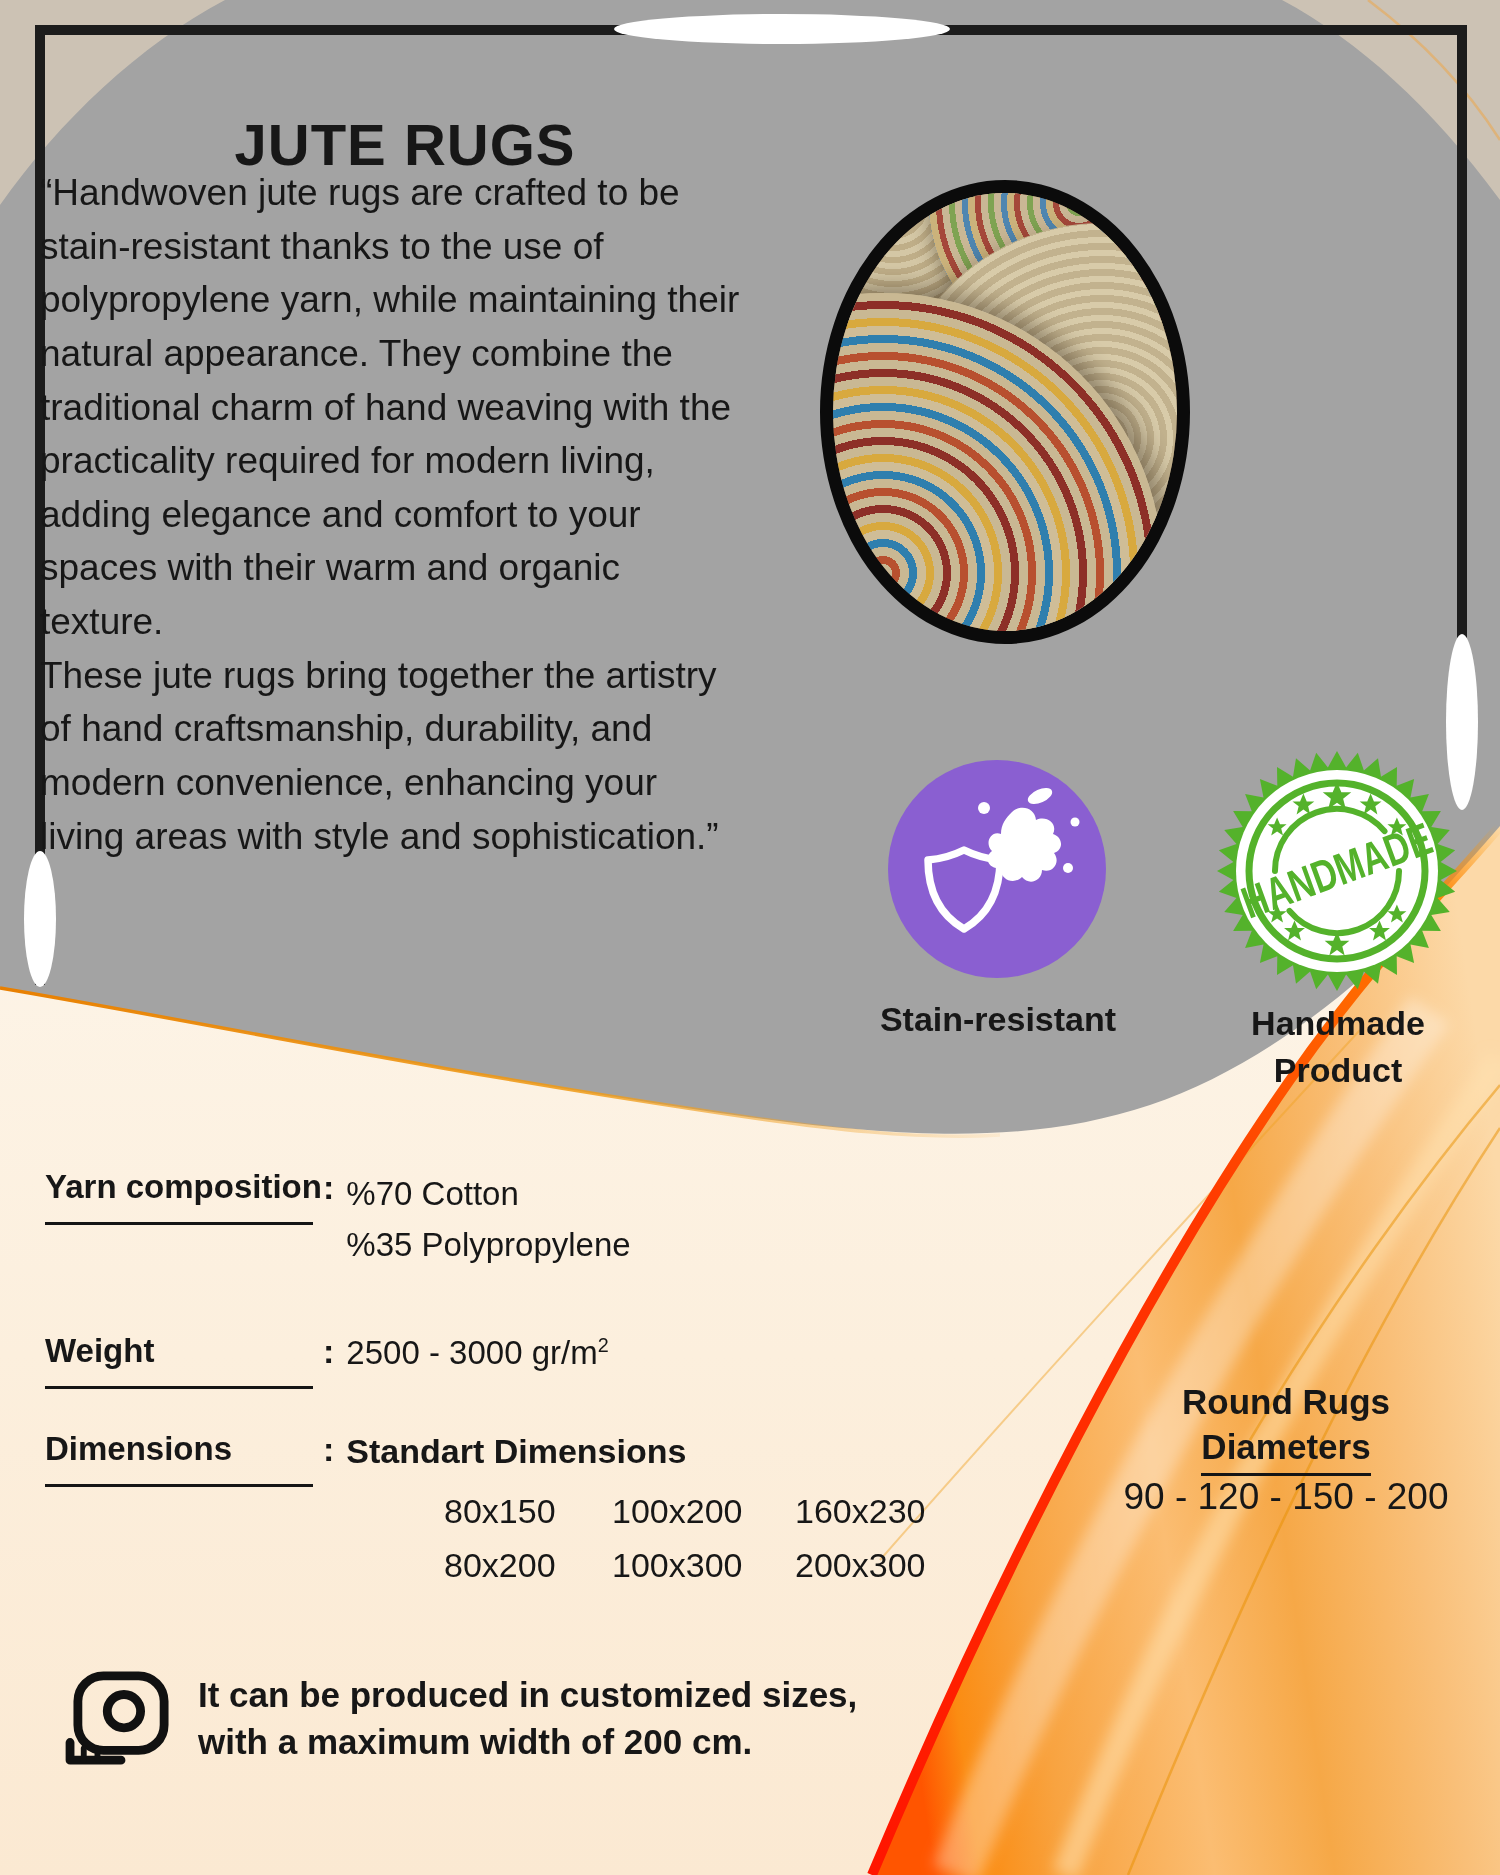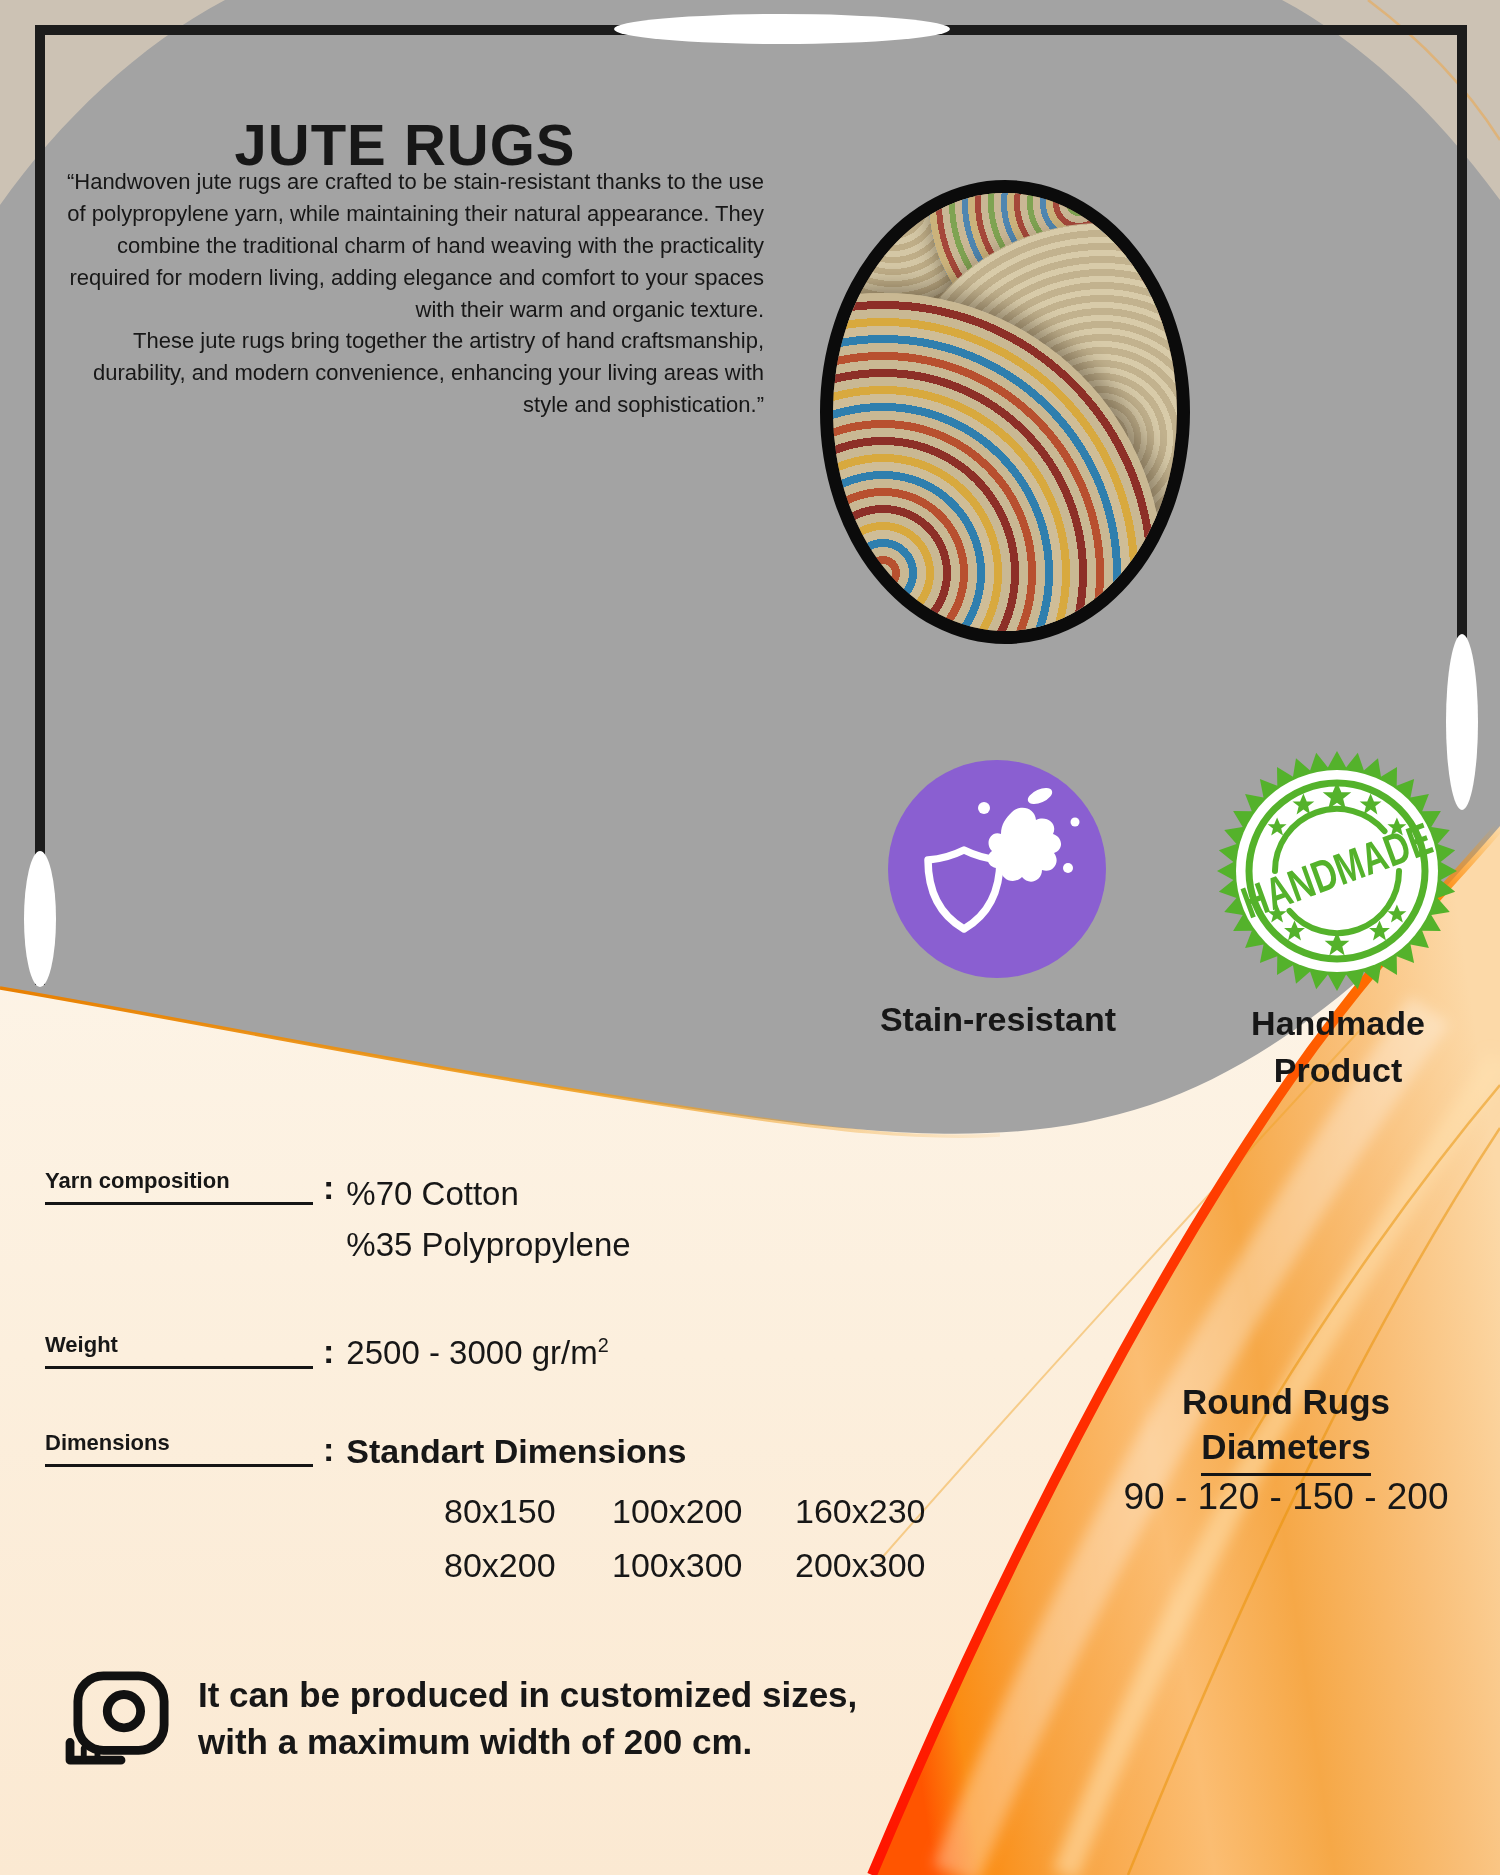--- a/index.html
+++ b/index.html
@@ -12,22 +12,22 @@
     position:relative;width:1500px;height:1875px;background:#a3a3a3;
     font-family:"Liberation Sans",sans-serif;color:var(--ink);overflow:hidden;margin:0 auto;
   }
   #bg{position:absolute;left:0;top:0;z-index:0;}
 
   .title{
     position:absolute;left:55px;top:72px;width:700px;text-align:center;
     font-size:58px;font-weight:800;letter-spacing:1px;z-index:2;
   }
   .intro{
-    position:absolute;left:58px;top:166px;width:706px;text-align:right;
-    font-size:22px;line-height:1.45;z-index:2;
+    position:absolute;left:40px;top:166px;width:706px;text-align:left;
+    font-size:37px;line-height:1.45;z-index:2;
   }
   .intro p{margin:0;}
 
   
   .photo{
     position:absolute;left:820px;top:180px;width:370px;height:464px;
     border:13px solid #0b0b0b;border-radius:50%;box-sizing:border-box;
     overflow:hidden;z-index:2;
     background:linear-gradient(100deg,#9a8064,#7b624a 40%,#8a7055 70%,#6f5741);
   }
@@ -60,22 +60,22 @@
 
   .badge-label{position:absolute;font-weight:bold;font-size:34px;text-align:center;z-index:2;}
   #stain-label{left:828px;top:1000px;width:340px;}
   #handmade-label{left:1190px;top:1000px;width:296px;line-height:1.38;}
 
   .spec-row{position:absolute;left:45px;display:flex;align-items:flex-start;z-index:2;}
   #row-yarn{top:1168px;}
   #row-weight{top:1332px;}
   #row-dims{top:1430px;}
   .spec-label{
-    width:268px;font-size:22px;font-weight:bold;border-bottom:3.5px solid #151515;
-    padding-bottom:8px;white-space:nowrap;flex:none;
+    width:268px;font-size:33px;font-weight:bold;border-bottom:3.5px solid #151515;
+    padding-bottom:16px;white-space:nowrap;flex:none;
   }
   .spec-sep{font-size:34px;font-weight:bold;margin:0 12px 0 10px;flex:none;}
   .spec-vals{font-size:33px;line-height:1.56;}
   .spec-vals .hl{font-weight:bold;padding-left:26px;display:block;}
   .spec-vals div{white-space:nowrap;}
   .spec-value-single{font-size:33px;padding-top:2px;}
   sup{font-size:0.6em;}
   .dims-heading{font-size:34px;font-weight:bold;padding-top:2px;}
 
   .dim-grid{position:absolute;left:432px;top:1492px;font-size:34px;z-index:2;margin-left:12px;}

